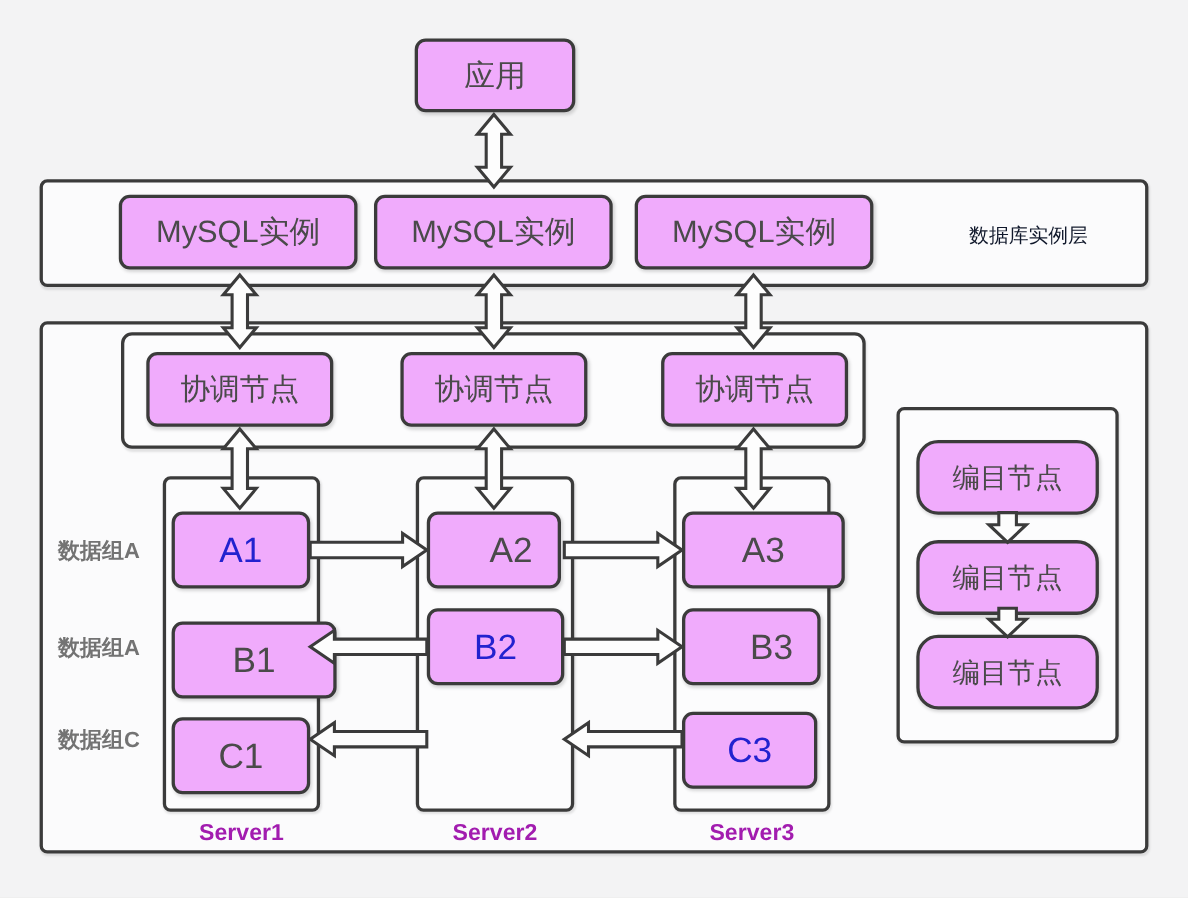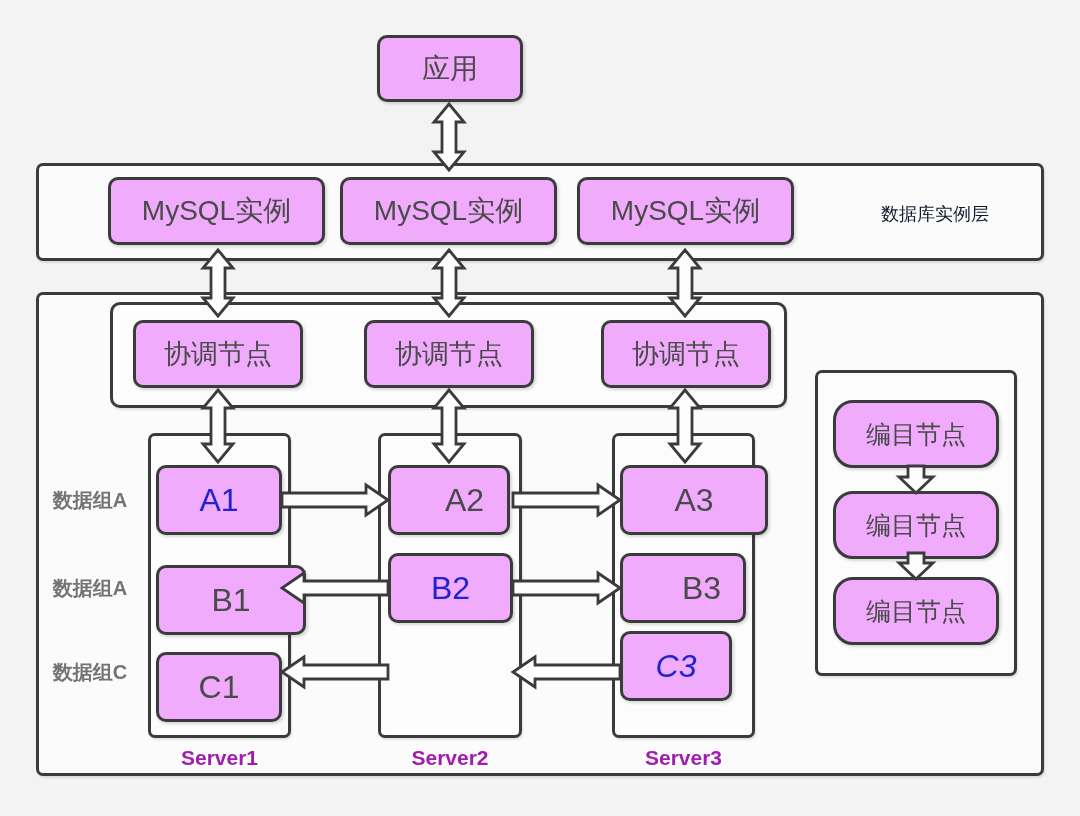--- a/index.html
+++ b/index.html
@@ -89,21 +89,21 @@
     <span class="cell primary" style="position:static;border:none;background:none;box-shadow:none;">B2</span>
   </div>
 
   <div class="box container" style="left:612px;top:433px;width:143px;height:305px;background:#fcfcfd;"></div>
   <div class="box cell" style="left:620px;top:465px;width:148px;height:70px;">
     <span class="cell" style="position:static;border:none;background:none;box-shadow:none;">A3</span>
   </div>
   <div class="box cell" style="left:620px;top:553px;width:126px;height:70px;padding-left:37px;">
     <span class="cell" style="position:static;border:none;background:none;box-shadow:none;">B3</span>
   </div>
-  <div class="box cell" style="left:620px;top:631px;width:112px;height:70px;font-style:italic;">
+  <div class="box cell" style="left:620px;top:647px;width:123px;height:70px;">
     <span class="cell primary" style="position:static;border:none;background:none;box-shadow:none;">C3</span>
   </div>
 
   <div class="label server-label" style="left:148px;top:745px;width:143px;height:26px;">Server1</div>
   <div class="label server-label" style="left:378px;top:745px;width:144px;height:26px;">Server2</div>
   <div class="label server-label" style="left:612px;top:745px;width:143px;height:26px;">Server3</div>
 
   <div class="box container" style="left:815px;top:370px;width:202px;height:306px;background:#fcfcfd;"></div>
   <div class="box catalog-box" style="left:833px;top:400px;width:166px;height:68px;">
     <span>编目节点</span>

